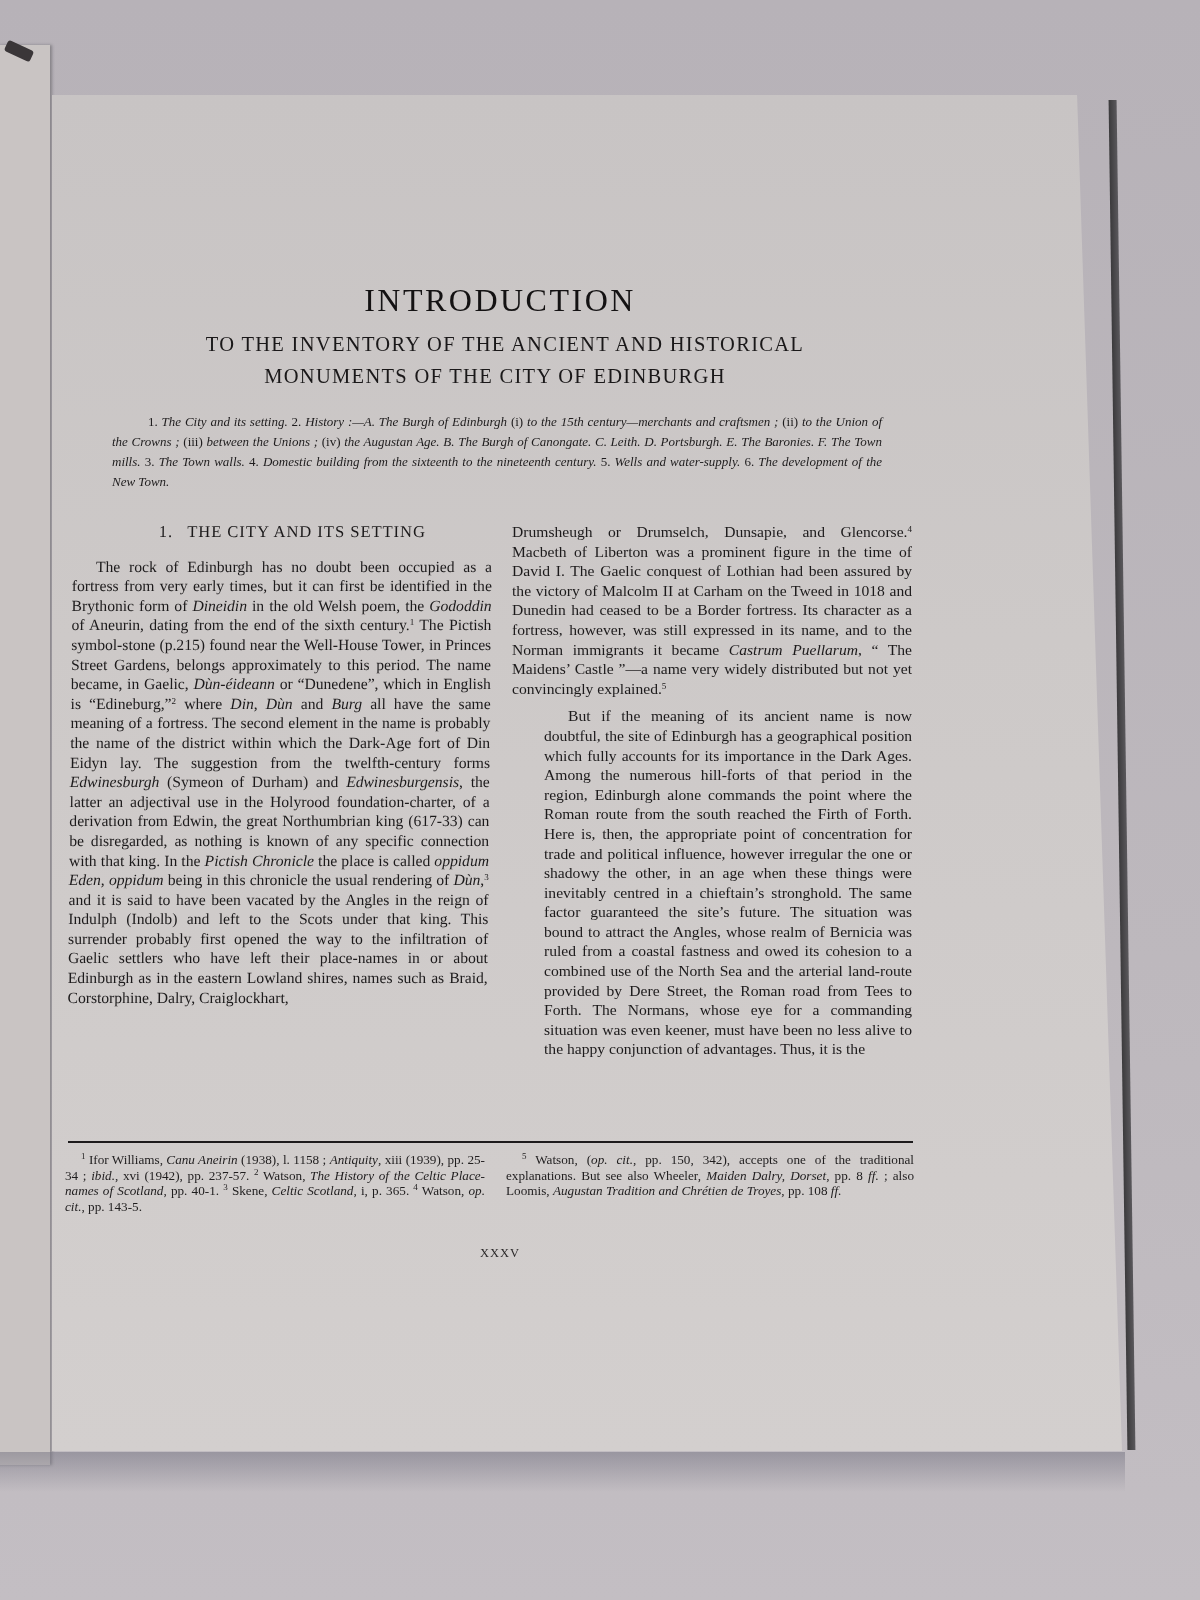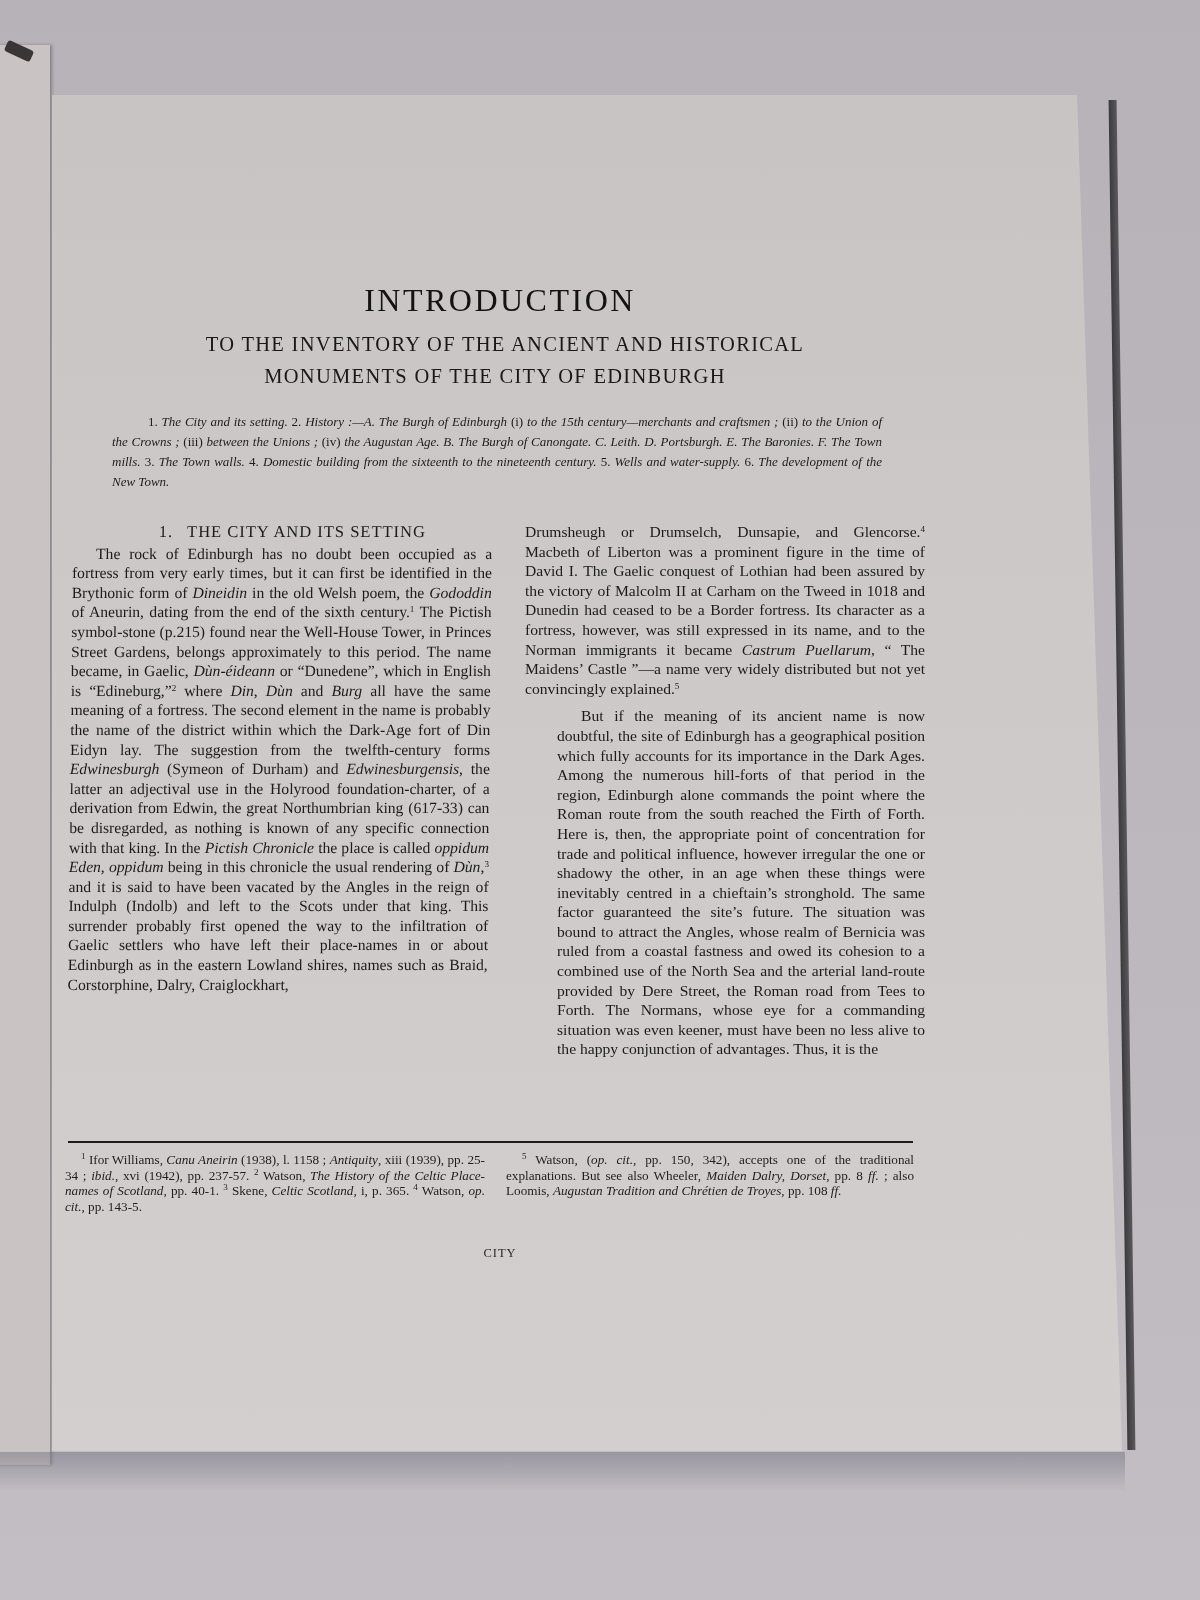--- a/index.html
+++ b/index.html
@@ -117,35 +117,35 @@
       text-align: justify;
       color: #1c1a1b;
     }
     .col.left {
       left: 70px;
       top: 522px;
       width: 420px;
       transform: skewX(-0.6deg);
     }
     .col.right {
-      left: 525px;
+      left: 512px;
       top: 522px;
       width: 400px;
     }
     .col p {
       margin: 0;
       text-indent: 24px;
     }
     .col p.noindent { text-indent: 0; }
     .col p + p { margin-top: 8px; margin-left: 32px; }
     .section-heading {
       text-align: center;
       font-size: 16.5px;
       letter-spacing: 1px;
-      margin: 0 0 2px 0;
+      margin: 0 0 15px 0;
       padding-left: 20px;
     }
     .section-heading .num { margin-right: 14px; }
     sup { font-size: 9px; vertical-align: 5px; line-height: 0; }
     i { font-style: italic; }
 
     .rule {
       position: absolute;
       left: 68px;
       top: 1141px;
@@ -205,14 +205,14 @@
   <div class="rule"></div>
 
   <div class="footnotes left">
     <p><sup>1</sup><span> Ifor Williams, </span><i>Canu Aneirin</i><span> (1938), l. 1158 ; </span><i>Antiquity</i><span>, xiii (1939), pp. 25-34 ;  </span><i>ibid.</i><span>, xvi (1942), pp. 237-57. </span><sup>2</sup><span> Watson, </span><i>The History of the Celtic Place-names of Scotland</i><span>, pp. 40-1.   </span><sup>3</sup><span> Skene, </span><i>Celtic Scotland</i><span>, i, p. 365.   </span><sup>4</sup><span> Watson, </span><i>op. cit.</i><span>, pp. 143-5.</span></p>
   </div>
 
   <div class="footnotes right">
     <p><sup>5</sup><span> Watson, (</span><i>op. cit.</i><span>, pp. 150, 342), accepts one of the traditional explanations.  But see also Wheeler, </span><i>Maiden Dalry, Dorset</i><span>, pp. 8 </span><i>ff.</i><span> ; also Loomis, </span><i>Augustan Tradition and Chrétien de Troyes</i><span>, pp. 108 </span><i>ff.</i></p>
   </div>
 
-  <div class="folio">CITY</div>
+  <div class="folio">XXXV</div>
 </div>
 
 </body></html>

